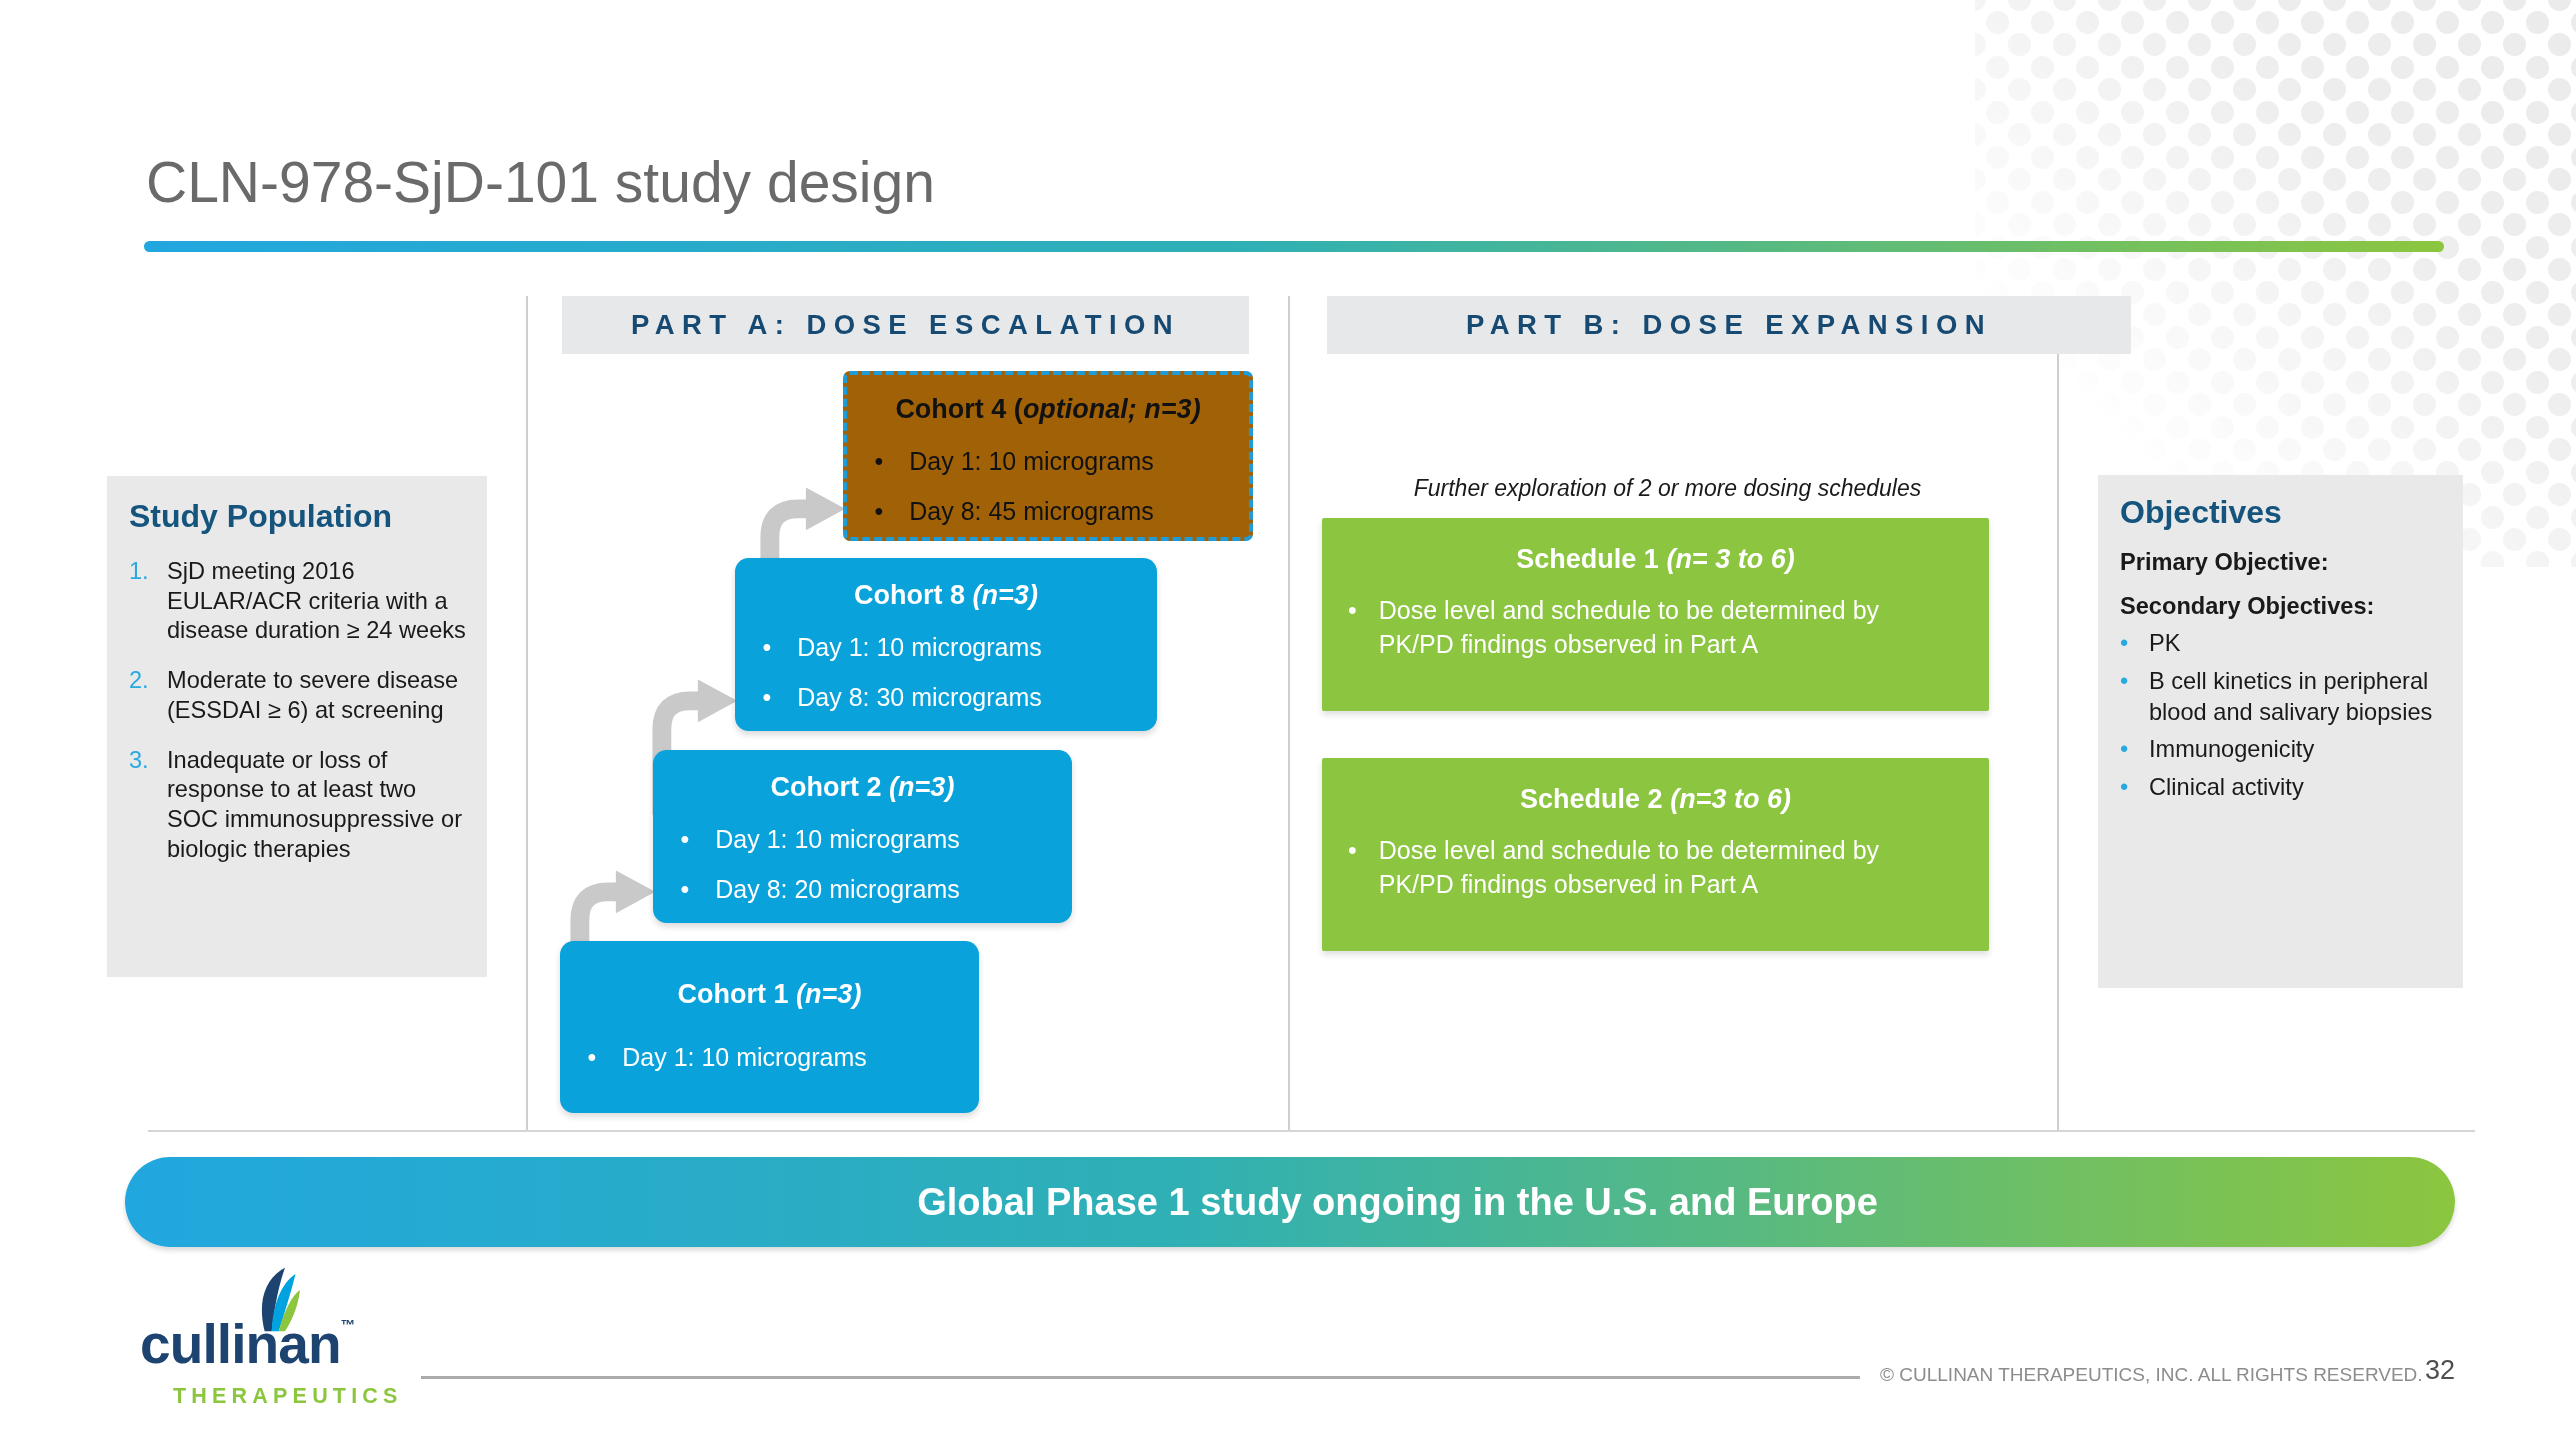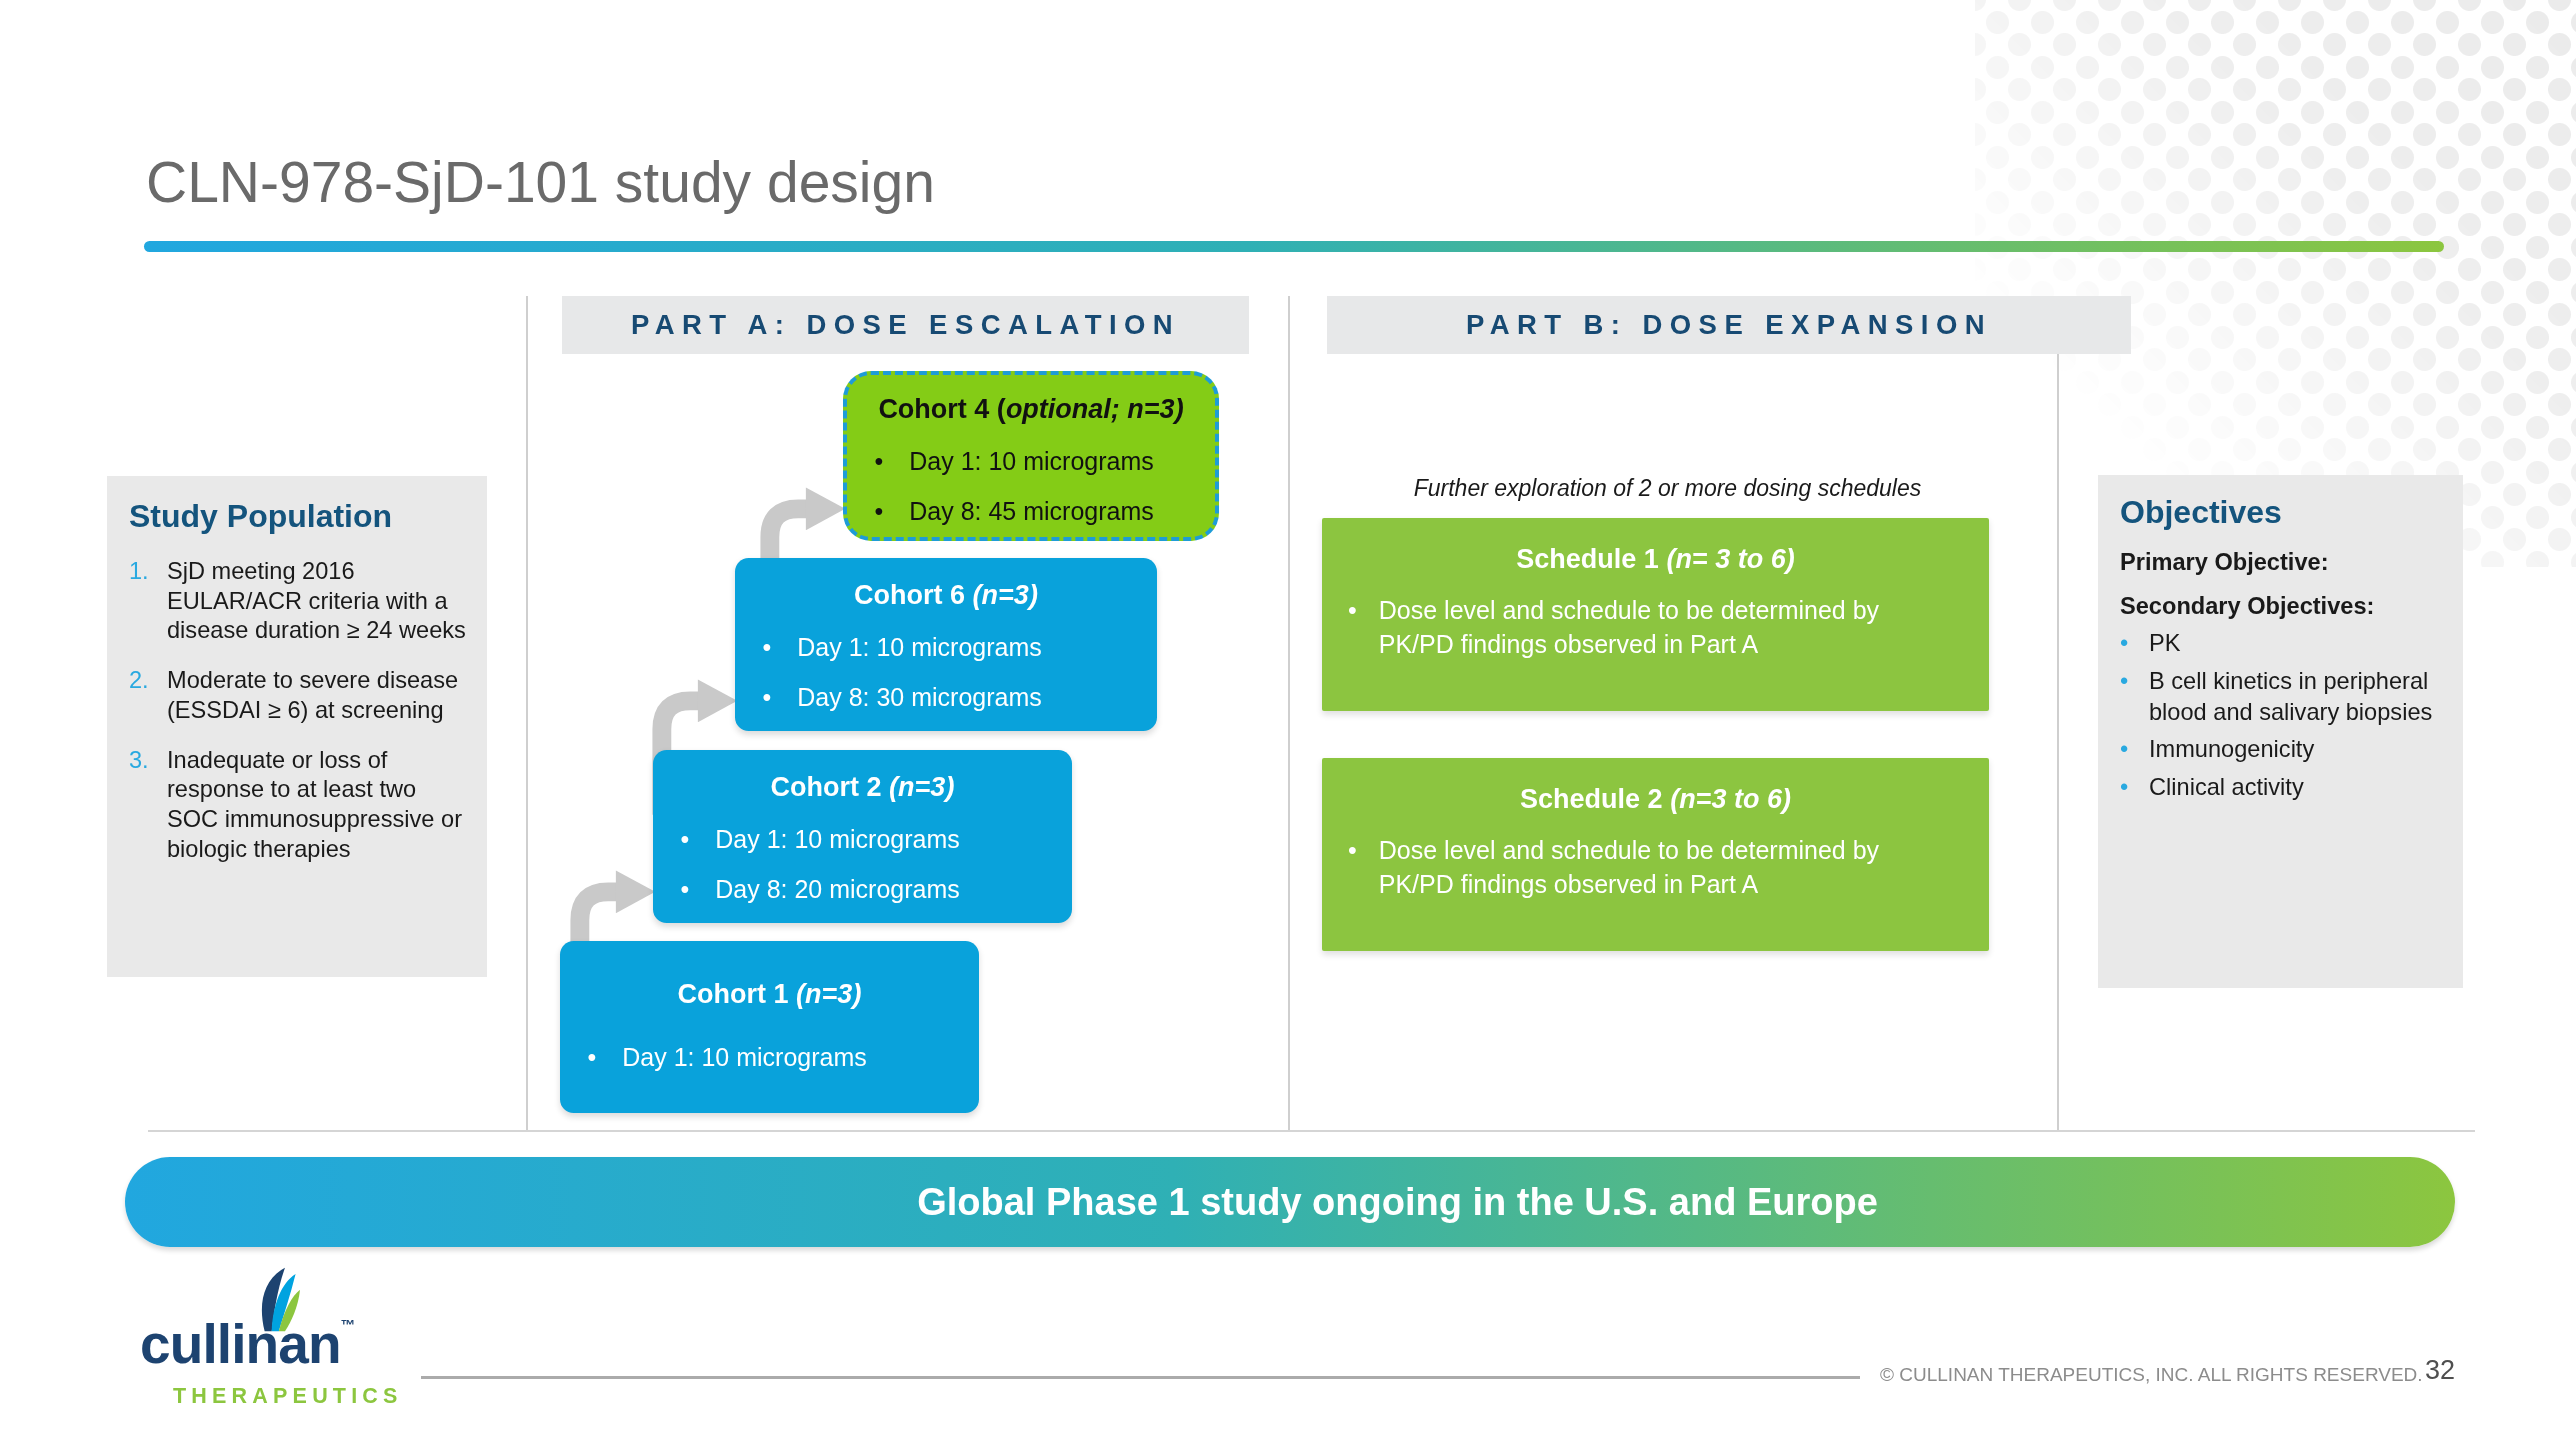--- a/index.html
+++ b/index.html
@@ -51,22 +51,22 @@
   .obj-bullet .dot{color:var(--list-number-blue,#29a9e0);flex:0 0 12px;}
   
   .cohort{
     position:absolute;box-sizing:border-box;border-radius:13.7px;color:#fff;
     background:var(--cohort-blue,#09a2db);box-shadow:0 3.4px 6px rgba(0,0,0,.14);
   }
   .cohort-1{left:560px;top:941px;width:419px;height:172px;}
   .cohort-2{left:653px;top:750px;width:419px;height:173px;}
   .cohort-3{left:735px;top:558px;width:422px;height:173px;}
   .cohort-4{
-    left:843px;top:371px;width:376px;height:170px;background:#84cc16;color:#111;
-    border:4.3px dashed var(--dash-blue,#1e9cd7);border-radius:28px;box-shadow:none;
+    left:843px;top:371px;width:410px;height:170px;background:#a16207;color:#111;
+    border:4.3px dashed var(--dash-blue,#1e9cd7);border-radius:7px;box-shadow:none;
   }
   .ctitle{text-align:center;font-size:27px;font-weight:700;margin-top:22px;line-height:1.15;}
   .cohort-1 .ctitle{margin-top:38px;}
   .cohort-4 .ctitle{margin-top:19px;}
   .crow{display:flex;gap:26px;padding-left:27.5px;font-size:25px;margin-top:21.5px;line-height:1.15;}
   .cohort-1 .crow{margin-top:33px;}
   .it{font-style:italic;}
   
   .arrow{position:absolute;width:120px;height:146px;}
   .arrow-1{left:537px;top:860px;}
@@ -176,21 +176,21 @@
         <span>Day 1: 10 micrograms</span>
       </div>
     <div class="crow">
         <span>•</span>
         <span>Day 8: 20 micrograms</span>
       </div>
   </div>
 
   <div class="cohort cohort-3">
     <div class="ctitle">
-      <span>Cohort 6 </span><span class="it">(n=3)</span>
+      <span>Cohort 8 </span><span class="it">(n=3)</span>
     </div>
     <div class="crow">
         <span>•</span>
         <span>Day 1: 10 micrograms</span>
       </div>
     <div class="crow">
         <span>•</span>
         <span>Day 8: 30 micrograms</span>
       </div>
   </div>

